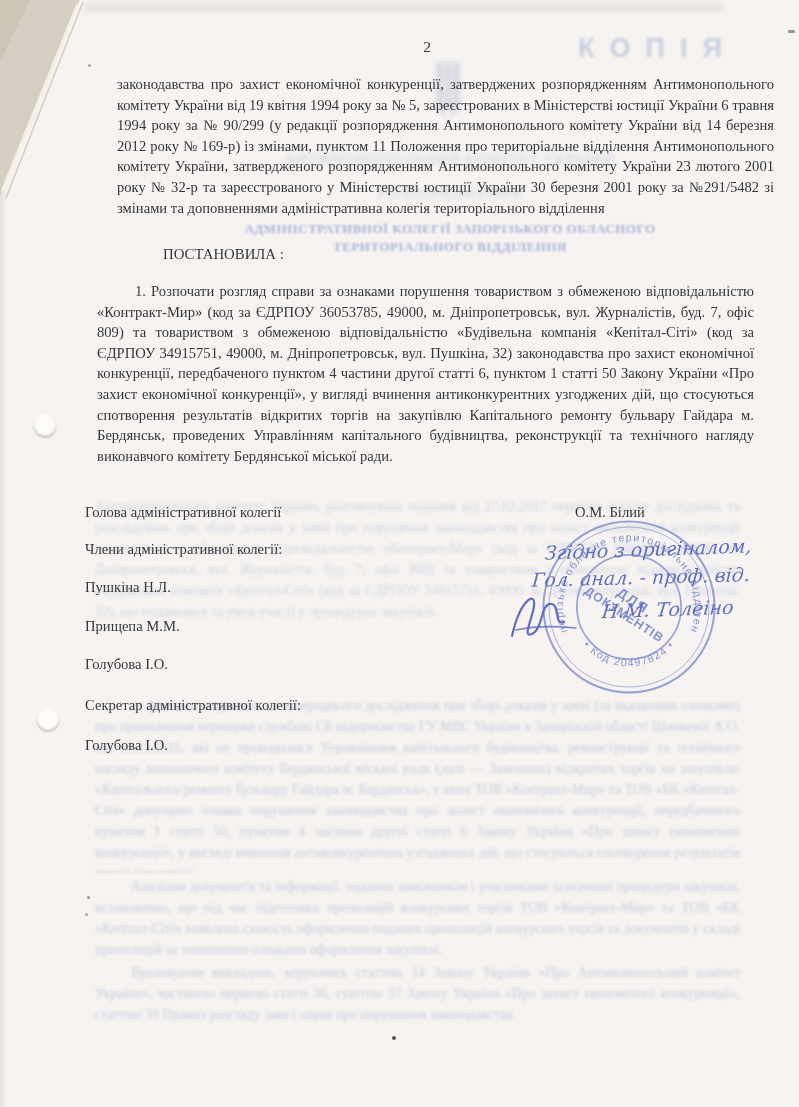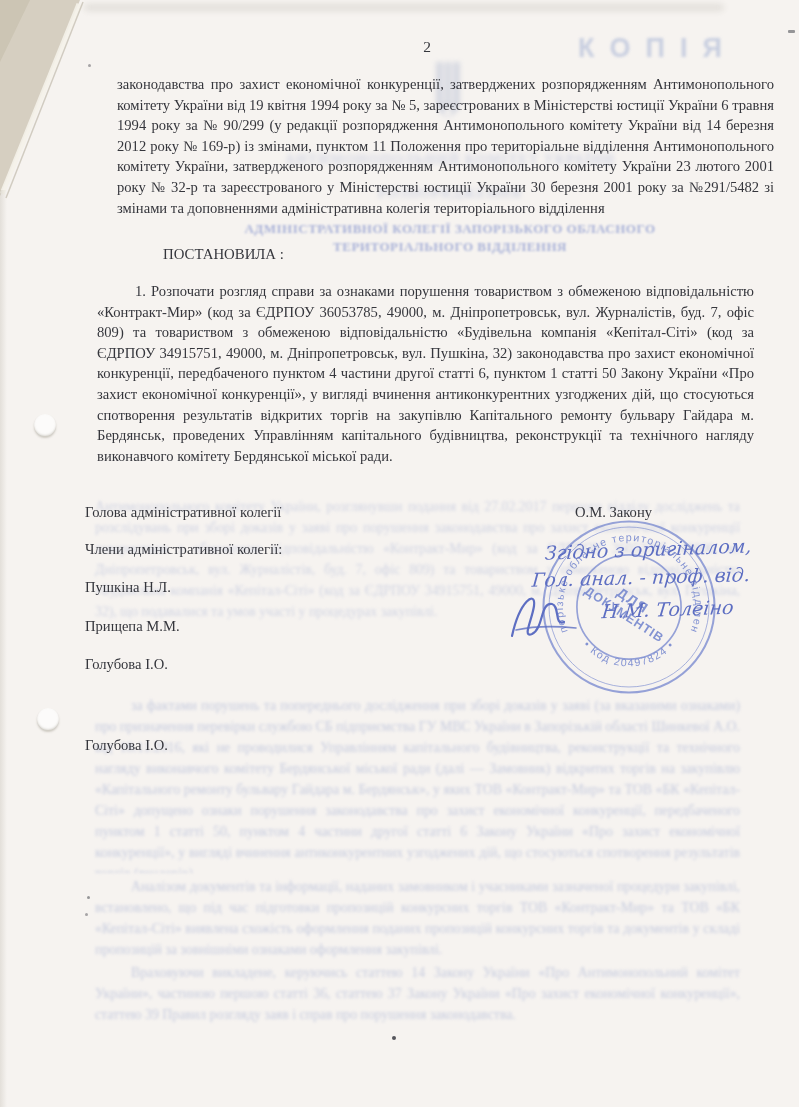--- a/index.html
+++ b/index.html
@@ -69,25 +69,26 @@
   <div class="abs bleed" style="left:95px;top:962px;width:645px;height:86px;overflow:hidden;text-indent:36px;">Враховуючи викладене, керуючись статтею 14 Закону України «Про Антимонопольний комітет України», частиною першою статті 36, статтею 37 Закону України «Про захист економічної конкуренції», статтею 39 Правил розгляду заяв і справ про порушення законодавства.</div>
 
   <div class="abs pagenum">2</div>
   <div class="abs doc intro">законодавства про захист економічної конкуренції, затверджених розпорядженням Антимонопольного комітету України від 19 квітня 1994 року за № 5, зареєстрованих в Міністерстві юстиції України 6 травня 1994 року за № 90/299 (у редакції розпорядження Антимонопольного комітету України від 14 березня 2012 року № 169-р) із змінами, пунктом 11 Положення про територіальне відділення Антимонопольного комітету України, затвердженого розпорядженням Антимонопольного комітету України 23 лютого 2001 року № 32-р та зареєстрованого у Міністерстві юстиції України 30 березня 2001 року за №291/5482 зі змінами та доповненнями адміністративна колегія територіального відділення</div>
   <div class="abs resolution-label">ПОСТАНОВИЛА :</div>
   <div class="abs doc items">
     <p>1. Розпочати розгляд справи за ознаками порушення товариством з обмеженою відповідальністю «Контракт-Мир» (код за ЄДРПОУ 36053785, 49000, м. Дніпропетровськ, вул. Журналістів, буд. 7, офіс 809) та товариством з обмеженою відповідальністю «Будівельна компанія «Кепітал-Сіті» (код за ЄДРПОУ 34915751, 49000, м. Дніпропетровськ, вул. Пушкіна, 32) законодавства про захист економічної конкуренції, передбаченого пунктом 4 частини другої статті 6, пунктом 1 статті 50 Закону України «Про захист економічної конкуренції», у вигляді вчинення антиконкурентних узгоджених дій, що стосуються спотворення результатів відкритих торгів на закупівлю Капітального ремонту бульвару Гайдара м. Бердянськ, проведених Управлінням капітального будівництва, реконструкції та технічного нагляду виконавчого комітету Бердянської міської ради.</p>
   </div>
 
   <div class="abs sig" style="left:85px;top:504px;">Голова адміністративної колегії</div>
-  <div class="abs sig" style="left:575px;top:504px;">О.М. Закону</div>
+  <div class="abs sig" style="left:575px;top:504px;">О.М. Білий</div>
   <div class="abs sig" style="left:85px;top:541px;">Члени адміністративної колегії:</div>
   <div class="abs sig" style="left:85px;top:579px;">Пушкіна Н.Л.</div>
   <div class="abs sig" style="left:85px;top:618px;">Прищепа М.М.</div>
   <div class="abs sig" style="left:85px;top:656px;">Голубова І.О.</div>
+  <div class="abs sig" style="left:85px;top:697px;">Секретар адміністративної колегії:</div>
   <div class="abs sig" style="left:85px;top:737px;">Голубова І.О.</div>
 
   <svg class="abs stamp" viewBox="0 0 200 200" fill="none">
     <g stroke="#7b8cd0">
       <circle cx="100" cy="100" r="92" stroke-width="2.2" stroke-opacity="0.85"></circle>
       <circle cx="100" cy="100" r="86" stroke-width="1" stroke-opacity="0.75"></circle>
       <circle cx="100" cy="100" r="56" stroke-width="1.8" stroke-opacity="0.85"></circle>
     </g>
     <defs>
       <path id="arcTop" d="M 33.3 124.3 A 71 71 0 1 1 166.7 124.3"></path>

